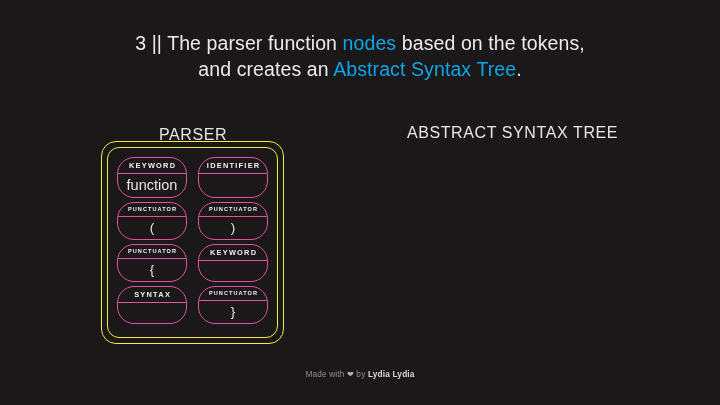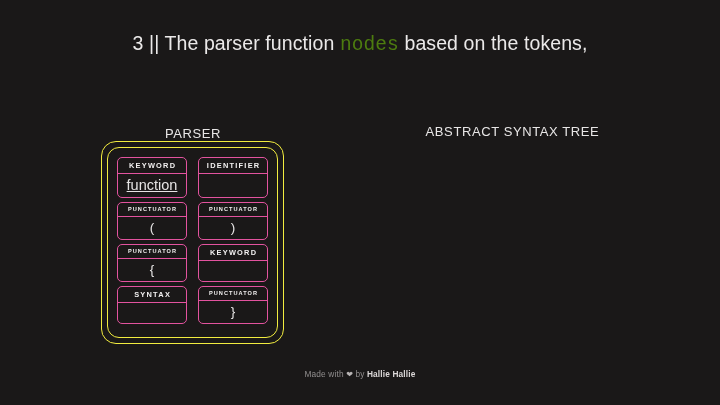--- a/index.html
+++ b/index.html
@@ -22,28 +22,28 @@
     top: 30px;
     left: 0;
     width: 720px;
     text-align: center;
     color: #ebe9e9;
     font-size: 19.5px;
     line-height: 26px;
     font-weight: 400;
     letter-spacing: 0.1px;
   }
-  .title .accent { color: #4d7c0f; font-family: Liberation Mono, monospace; }
+  .title .accent { color: #0ea5e9; }
   .title-line { display: block; }
 
   
   .section-label {
     position: absolute;
     color: #e8e6e6;
-    font-size: 13px;
+    font-size: 16px;
     letter-spacing: 0.6px;
     font-weight: 400;
     white-space: nowrap;
   }
   #parser-label {
     top: 126px;
     left: 100px;
     width: 186px;
     text-align: center;
   }
@@ -84,21 +84,21 @@
     width: 151px;
     height: 171px;
     display: grid;
     grid-template-columns: 70px 70px;
     grid-template-rows: 41px 38px 38px 38px;
     column-gap: 11px;
     row-gap: 4px;
   }
   .token-cell {
     border: 1.2px solid #e3539f;
-    border-radius: 5px;
+    border-radius: 17px;
     box-sizing: border-box;
     background: #1a1818;
     display: flex;
     flex-direction: column;
     overflow: hidden;
   }
   .token-type {
     color: #f2f0f0;
     font-weight: 700;
     text-align: center;
@@ -122,21 +122,21 @@
     flex: 1;
     display: flex;
     align-items: center;
     justify-content: center;
     color: #e6e4e4;
     font-size: 13.5px;
     font-weight: 400;
     line-height: 1;
     padding-bottom: 1px;
   }
-  .token-cell.tall .token-value { font-size: 14.5px; text-decoration: underline; }
+  .token-cell.tall .token-value { font-size: 14.5px; }
 
   
   .ast-panel {
     position: absolute;
     left: 360px;
     top: 145px;
     width: 305px;
     height: 195px;
   }
 
@@ -152,20 +152,21 @@
     letter-spacing: 0.15px;
   }
   .footer .heart { color: #b9b5b5; font-size: 8px; }
   .footer .author { color: #ddd9d9; font-weight: 700; }
 </style>
 </head>
 <body>
 
 <div class="title">
   <span class="title-line"><span>3 || </span><span>The parser function </span><span class="accent">nodes</span><span> based on the tokens,</span></span>
+  <span class="title-line"><span>and creates an </span><span class="accent">Abstract Syntax Tree</span><span>.</span></span>
 </div>
 
 <div class="section-label" id="parser-label">PARSER</div>
 
 <div class="parser-frame-outer"></div>
 <div class="parser-frame-inner"></div>
 
 <div class="token-grid" id="token-grid">
     <div class="token-cell tall">
       <div class="token-type sz-lg">KEYWORD</div>
@@ -195,14 +196,14 @@
     <div class="token-cell">
       <div class="token-type sz-sm">PUNCTUATOR</div>
       <div class="token-value">}</div>
     </div>
   </div>
 
 <div class="section-label" id="ast-label">ABSTRACT SYNTAX TREE</div>
 <div class="ast-panel" id="ast-panel"></div>
 
 <div class="footer">
-  <span>Made with </span><span class="heart">❤</span><span> by </span><span class="author">Hallie Hallie</span>
+  <span>Made with </span><span class="heart">❤</span><span> by </span><span class="author">Lydia Lydia</span>
 </div>
 
 </body></html>

